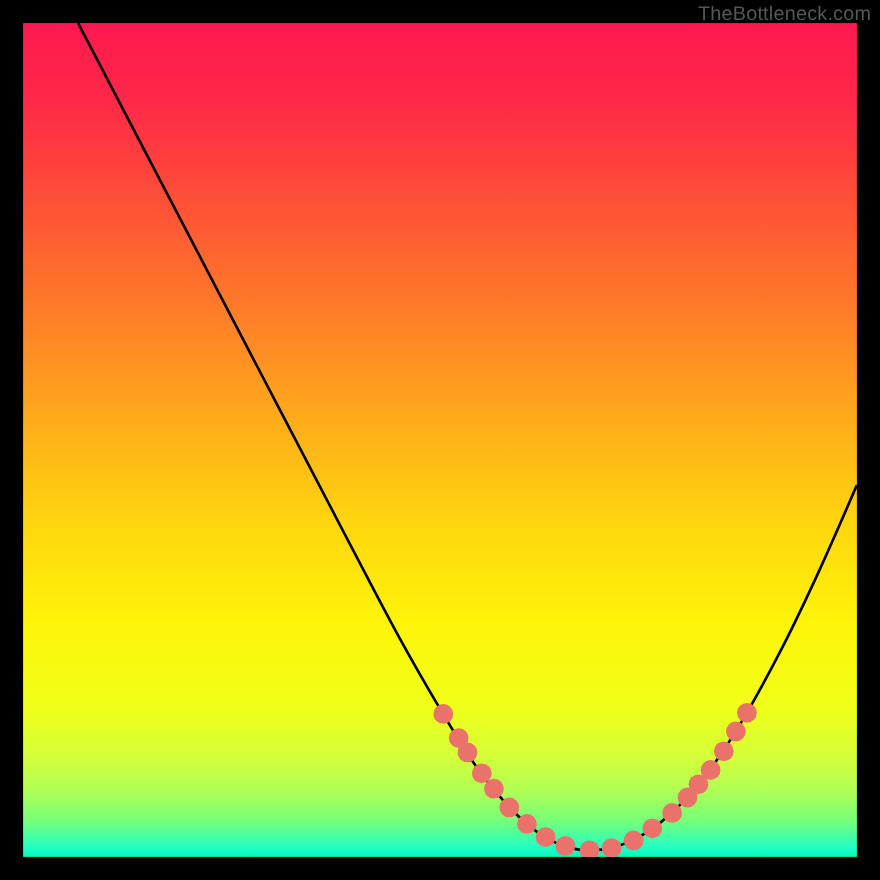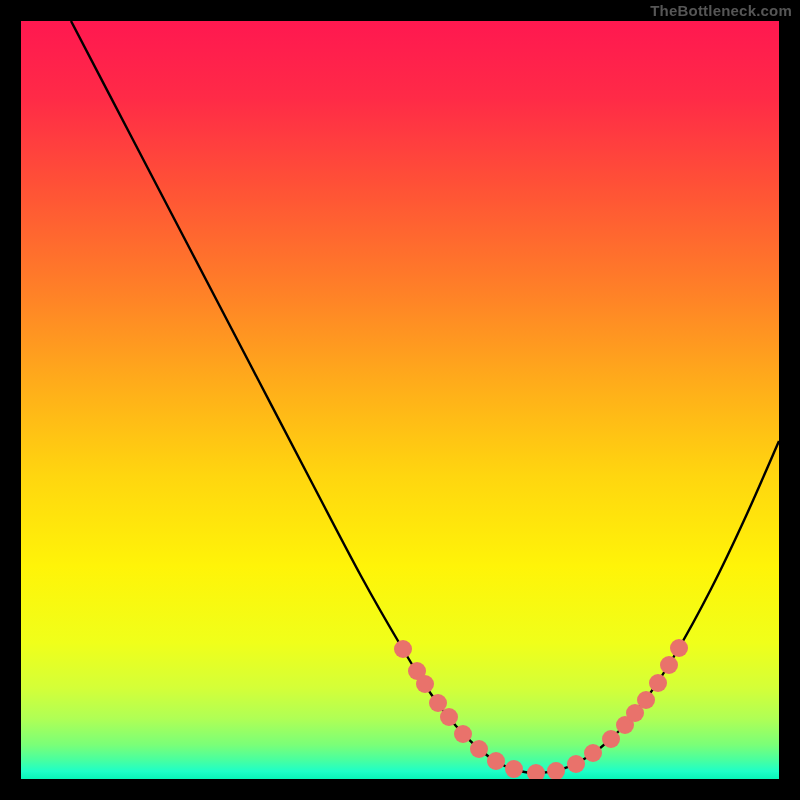--- a/index.html
+++ b/index.html
@@ -16,23 +16,23 @@
     top: 21px;
     width: 758px;
     height: 758px;
     background: #000;
   }
   .watermark {
     position: absolute;
     top: 2px;
     right: 8px;
     font-family: Arial, Helvetica, sans-serif;
-    font-size: 15px;
+    font-size: 18px;
     color: #565656;
-    font-weight: 700;
+    font-weight: 400;
     letter-spacing: 0.2px;
   }
   svg {
     position: absolute;
     left: 21px;
     top: 21px;
   }
 </style>
 </head>
 <body>

